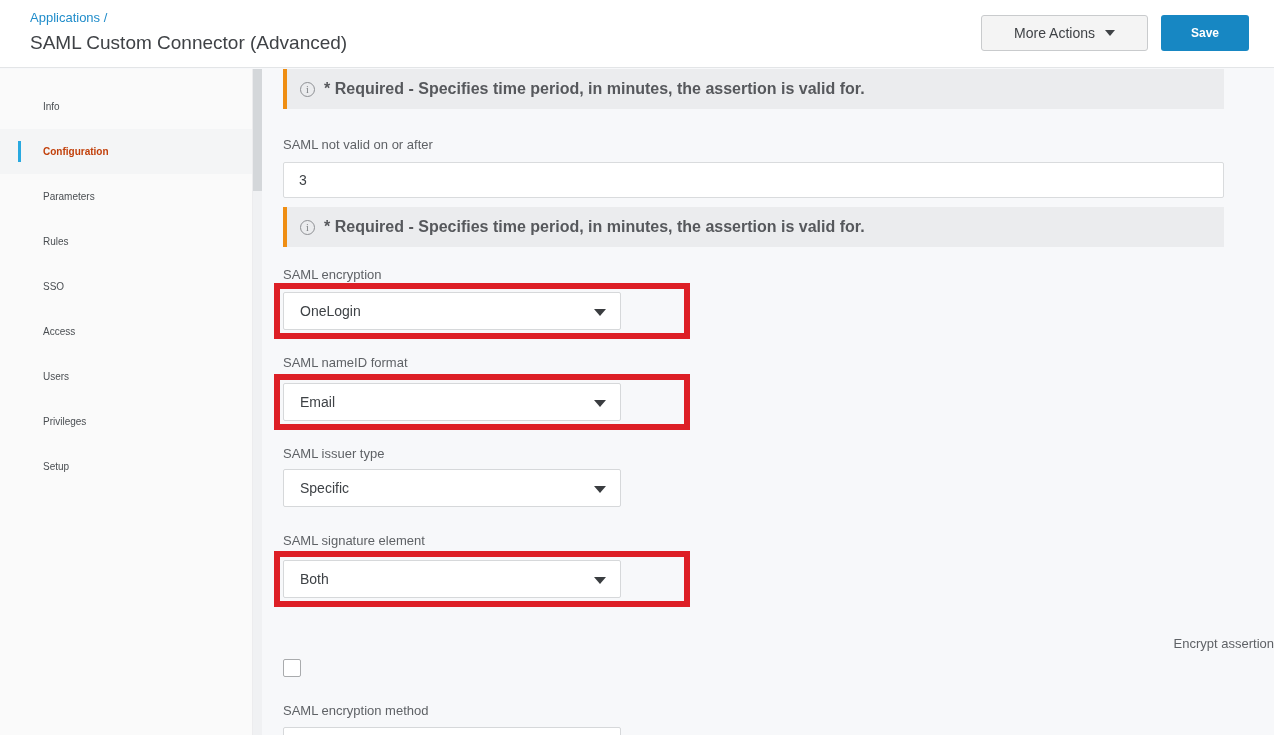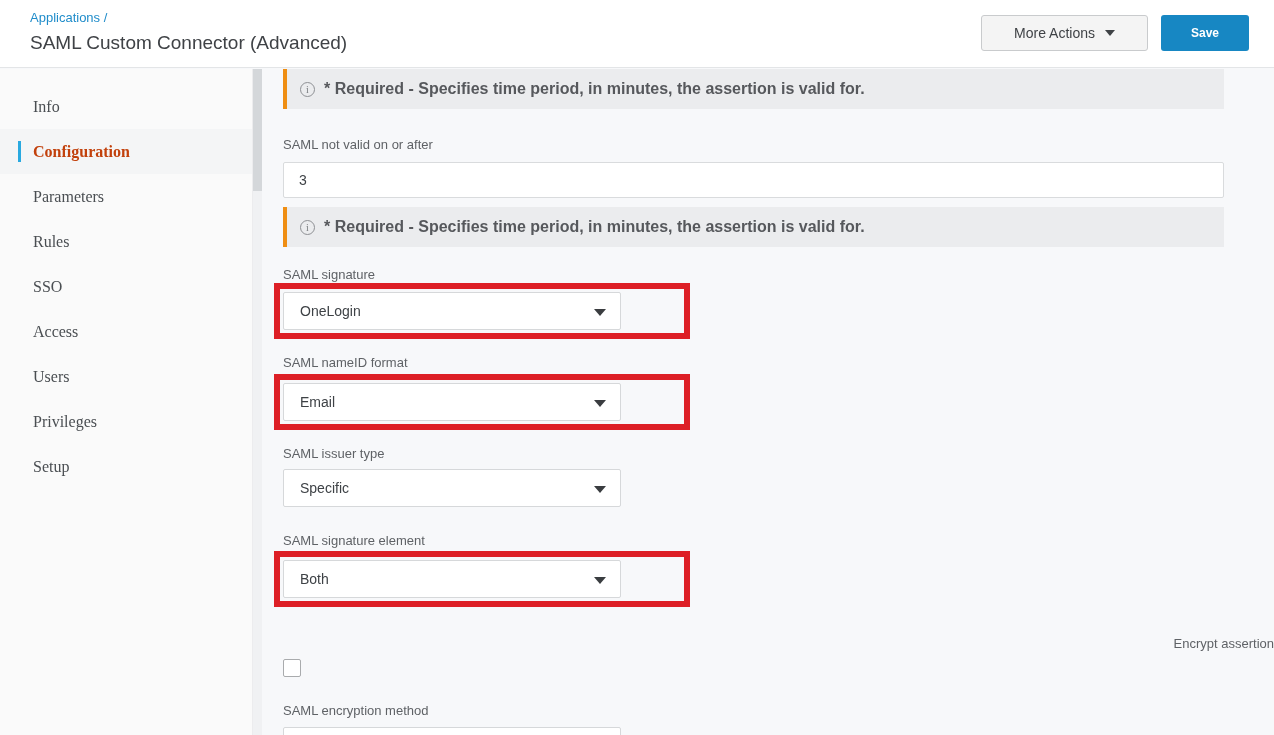--- a/index.html
+++ b/index.html
@@ -36,22 +36,22 @@
     width:0; height:0; border-left:5px solid transparent; border-right:5px solid transparent;
     border-top:6px solid #3f4246; display:inline-block;
   }
 
   
   .sidebar {
     position:absolute; top:69px; left:0; width:253px; height:666px;
     background:#fafafa; border-right:1px solid #ececee; padding-top:15px; z-index:3;
   }
   .side-item {
-    position:relative; height:45px; line-height:45px; padding-left:33px;
-    font-size:16px; color:#4a4e52; cursor:pointer;font-family:Liberation Serif, serif;
+    position:relative; height:45px; line-height:45px; padding-left:43px;
+    font-size:10px; color:#4a4e52; cursor:pointer;
   }
   .side-item.active { font-weight:bold; color:#c2410c; background:#f4f5f6; }
   .side-item.active::before {
     content:""; position:absolute; left:18px; top:12px; width:3px; height:21px; background:#29a9e0;
   }
 
   
   .scrollbar-track {
     position:absolute; top:69px; left:253px; width:9px; height:666px; background:#f0f1f3; z-index:3;
   }
@@ -158,21 +158,21 @@
     </div>
 
     <div class="field-label mt-label1">SAML not valid on or after</div>
     <input class="text-input" type="text" value="3" style="">
 
     <div class="note-banner mt-banner2">
       <span class="info-icon">i</span>
       <span class="note-text">* Required - Specifies time period, in minutes, the assertion is valid for.</span>
     </div>
 
-    <div class="field-label mt-label-init">SAML signature</div>
+    <div class="field-label mt-label-init">SAML encryption</div>
     <div class="red-wrap mt-wrap1">
       <div class="dropdown">
         <span>OneLogin</span>
         <span class="dd-caret"></span>
       </div>
     </div>
 
     <div class="field-label mt-label-nameid">SAML nameID format</div>
     <div class="red-wrap mt-wrap2">
       <div class="dropdown">

